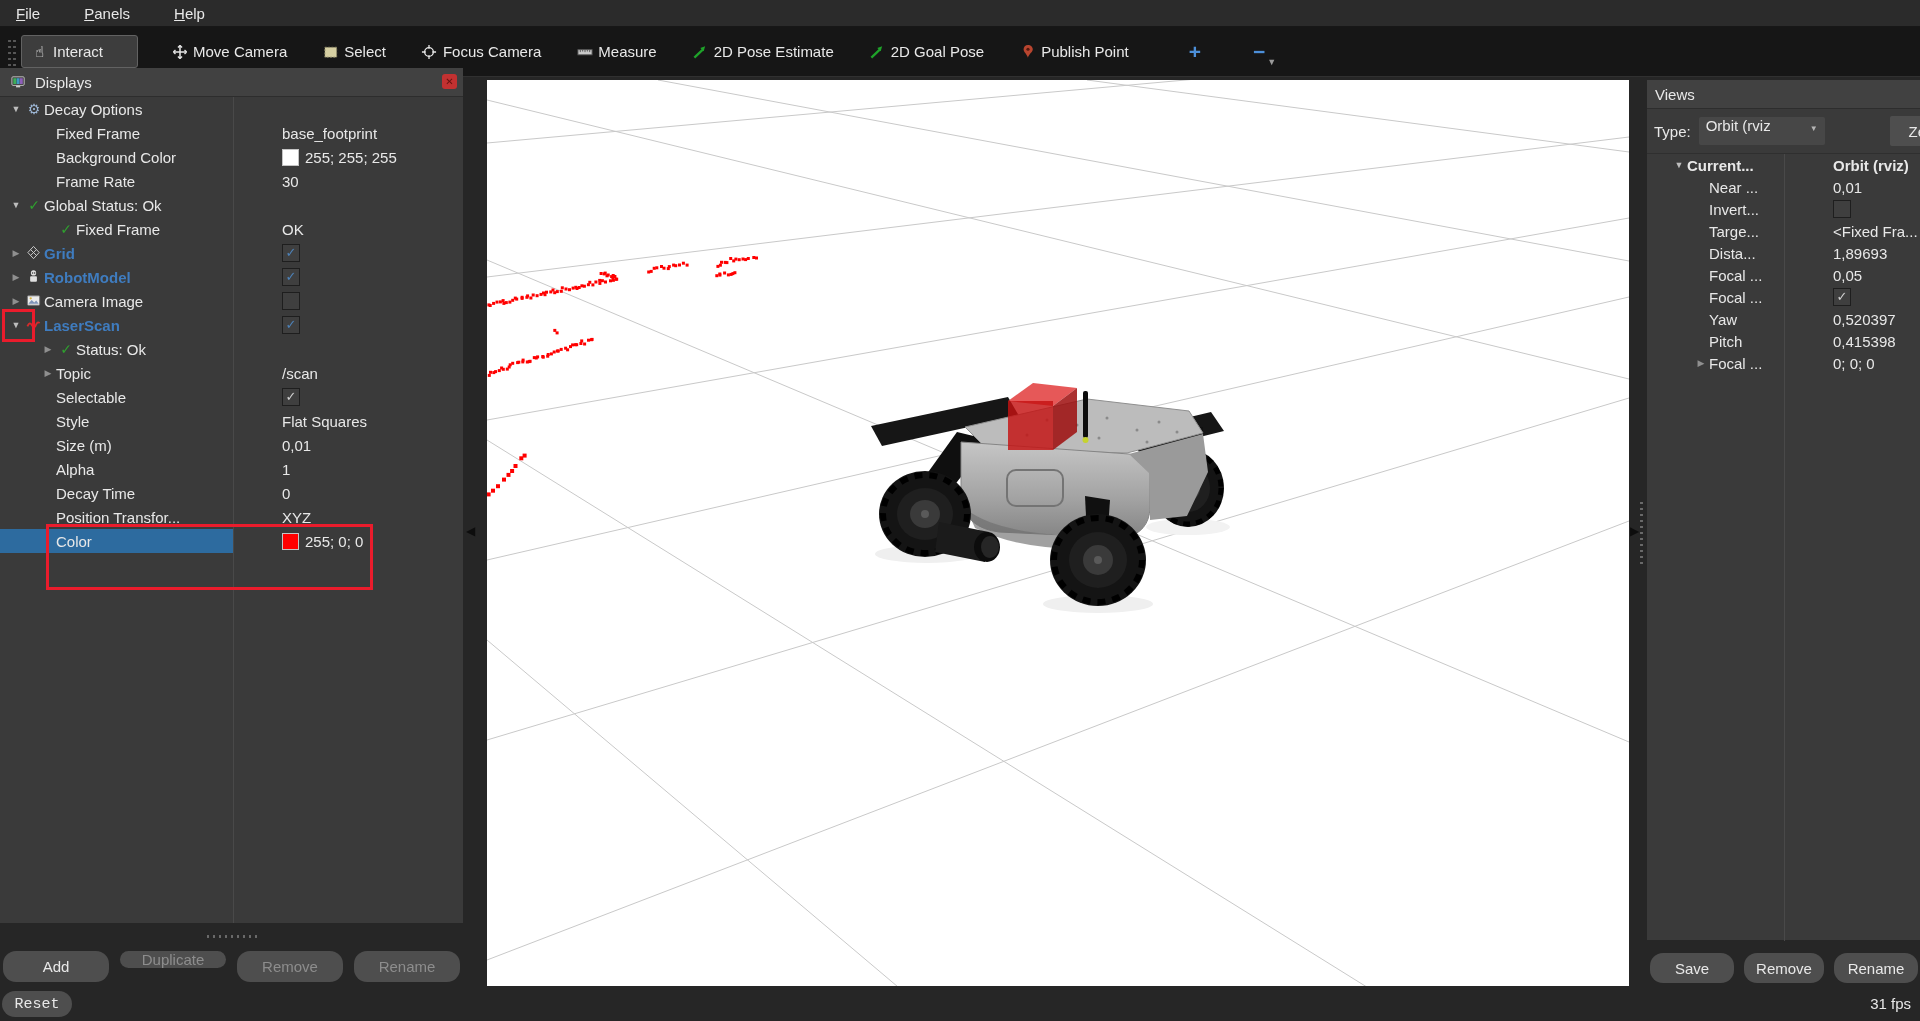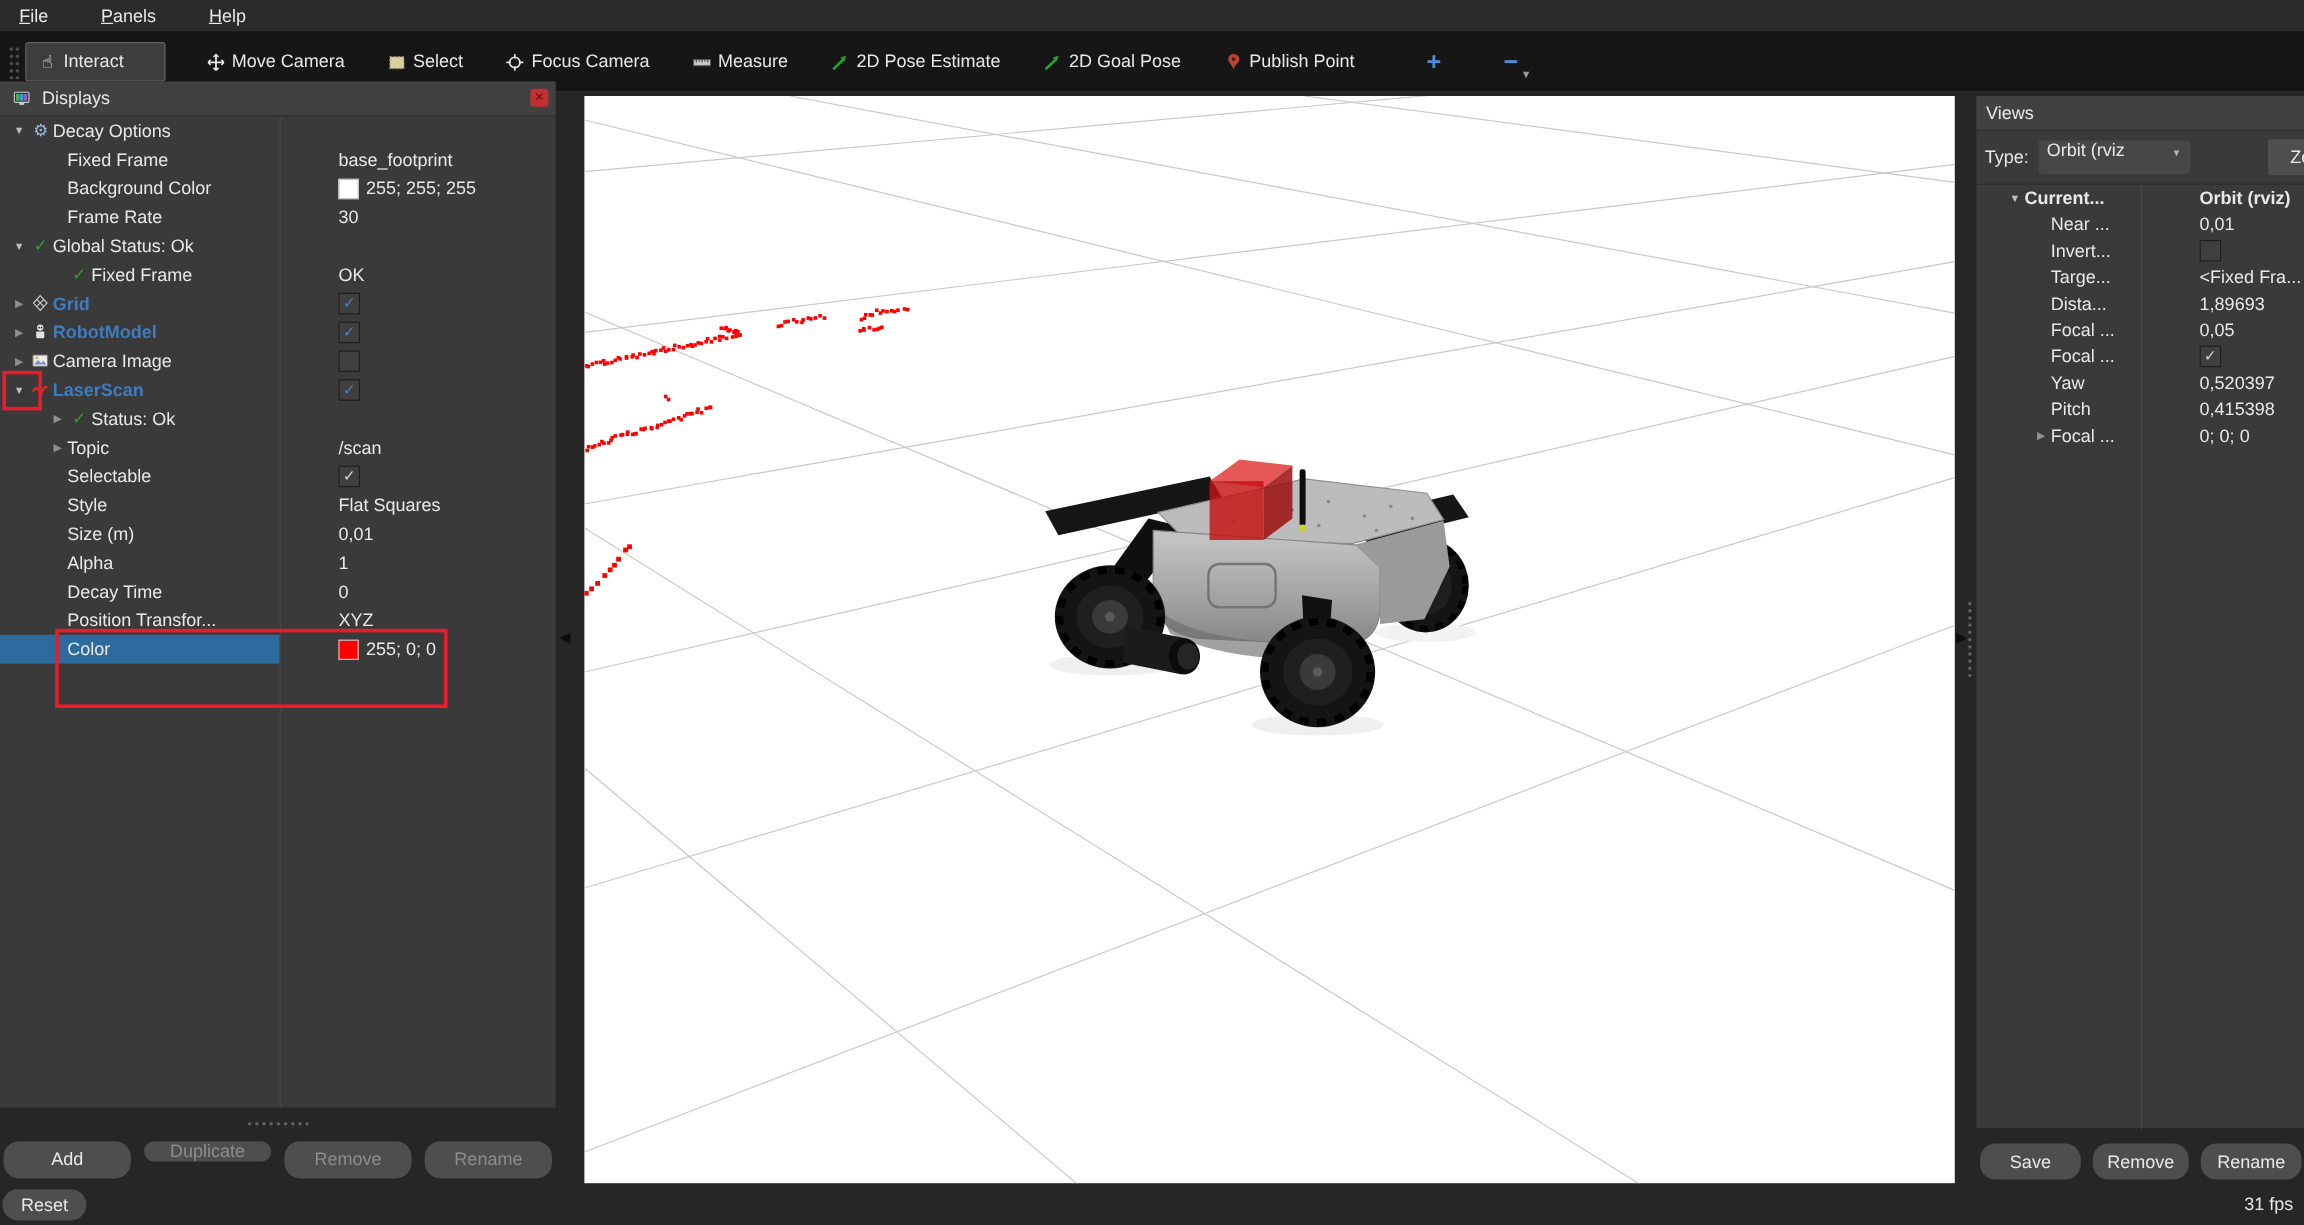--- a/index.html
+++ b/index.html
@@ -753,21 +753,21 @@
             <span class="expander collapsed">▶</span>
             <span>Focal ...</span>
           </div>
           <div class="t-value">
             <span>0; 0; 0</span>
           </div>
         </div>
       </div>
   </div>
 
-  <div class="btn" style="left:2px;top:991px;width:70px;height:26px;">Reset</div>
+  <div class="btn" style="left:2px;top:991px;width:70px;height:26px;font-family:Liberation Mono, monospace;">Reset</div>
   <div class="fps">31 fps</div>
 
 <div class="btn" style="left: 3px; top: 951px; width: 106px; height: 31px;">Add</div>
     <div class="btn disabled" style="left: 120px; top: 951px; width: 106px; height: 17px;">Duplicate</div>
     <div class="btn disabled" style="left: 237px; top: 951px; width: 106px; height: 31px;">Remove</div>
     <div class="btn disabled" style="left: 354px; top: 951px; width: 106px; height: 31px;">Rename</div>
     <div class="btn" style="left: 1650px; top: 953px; width: 84px; height: 30px;">Save</div>
     <div class="btn" style="left: 1744px; top: 953px; width: 80px; height: 30px;">Remove</div>
     <div class="btn" style="left: 1834px; top: 953px; width: 84px; height: 30px;">Rename</div>
   </div>

